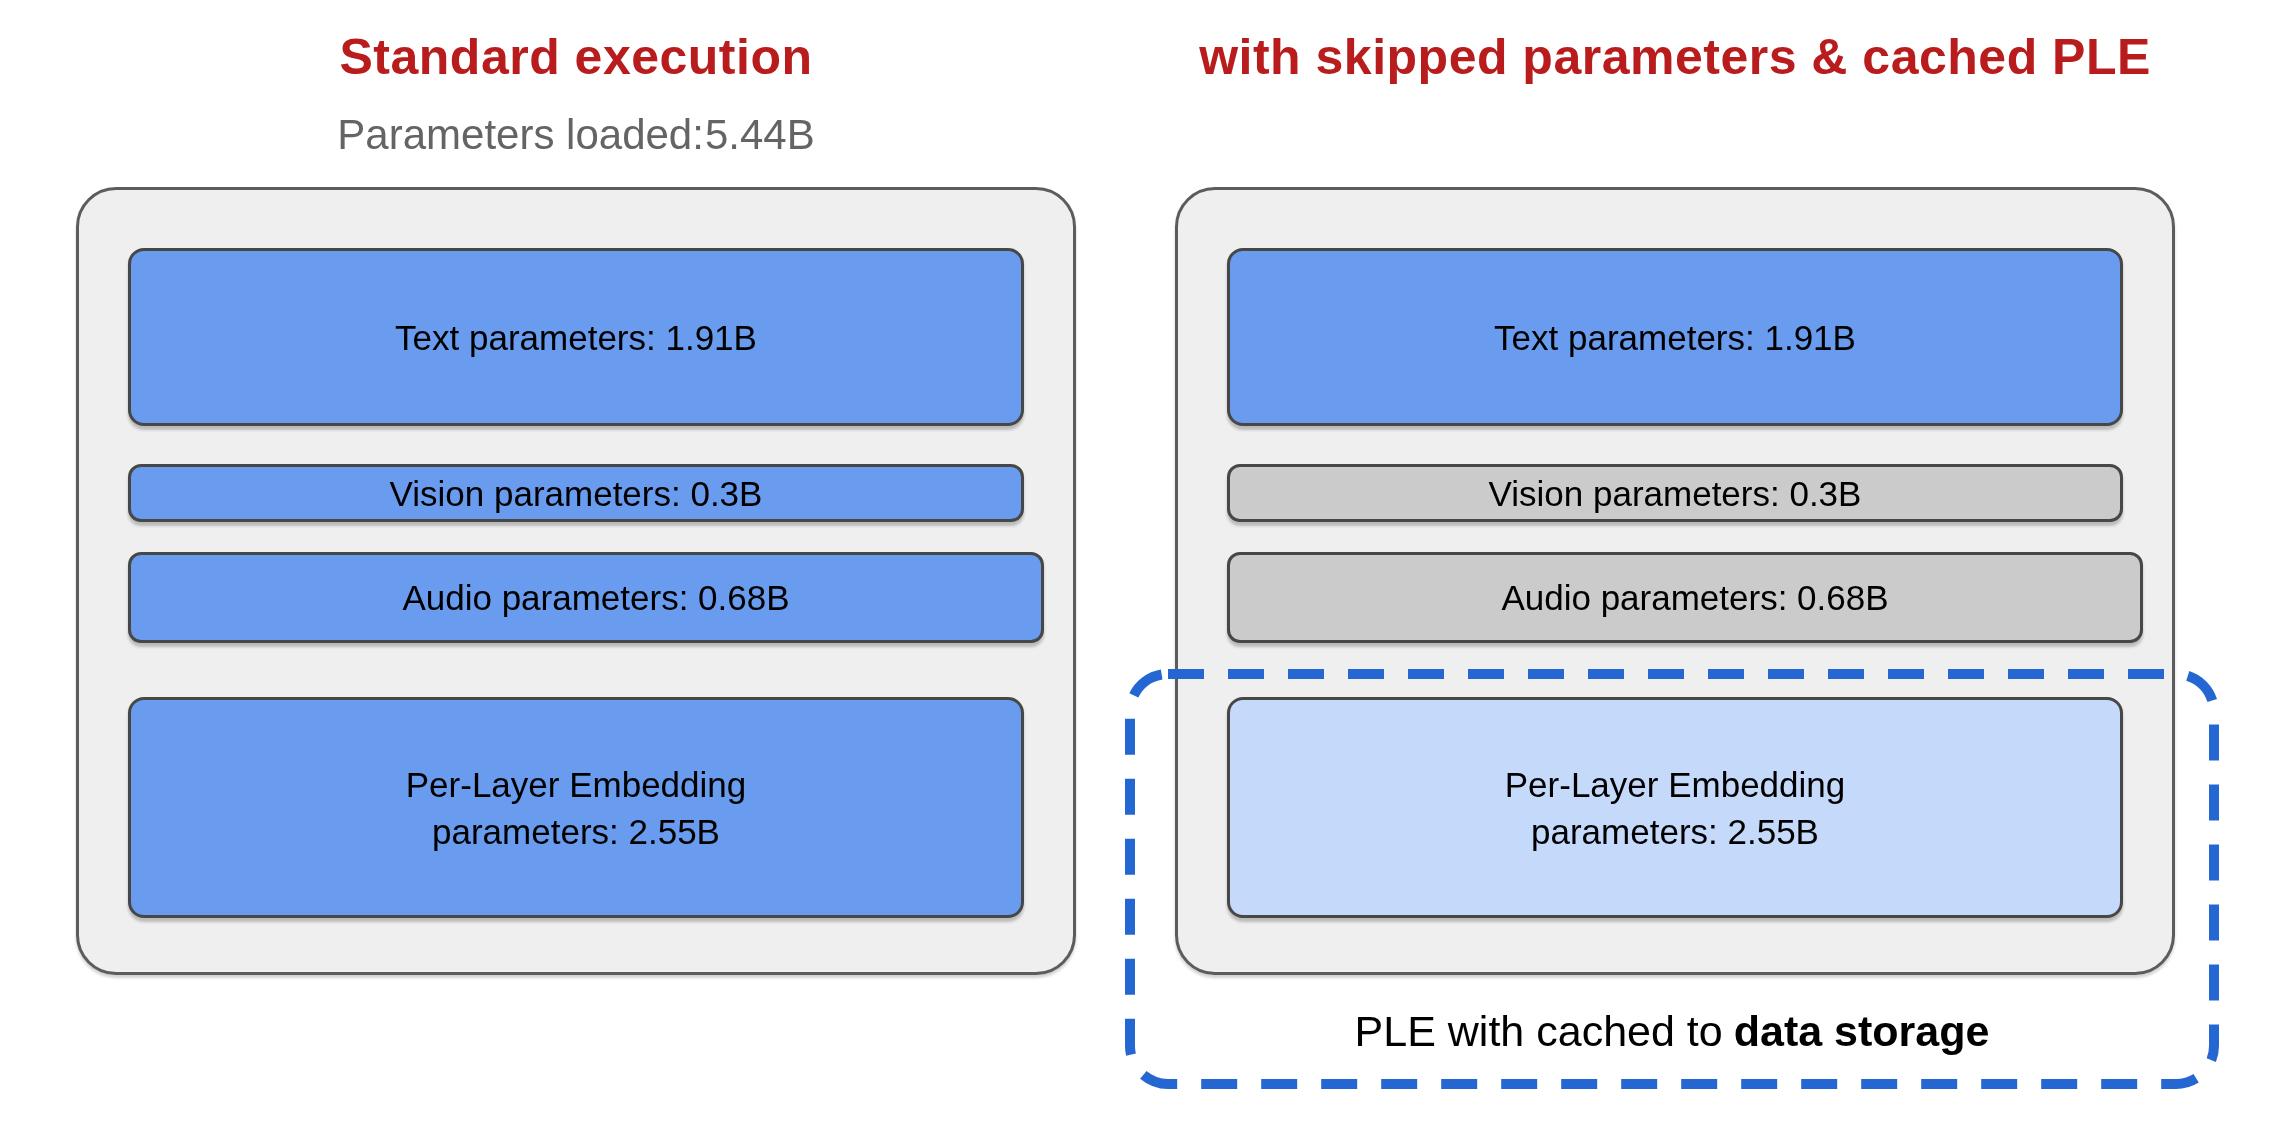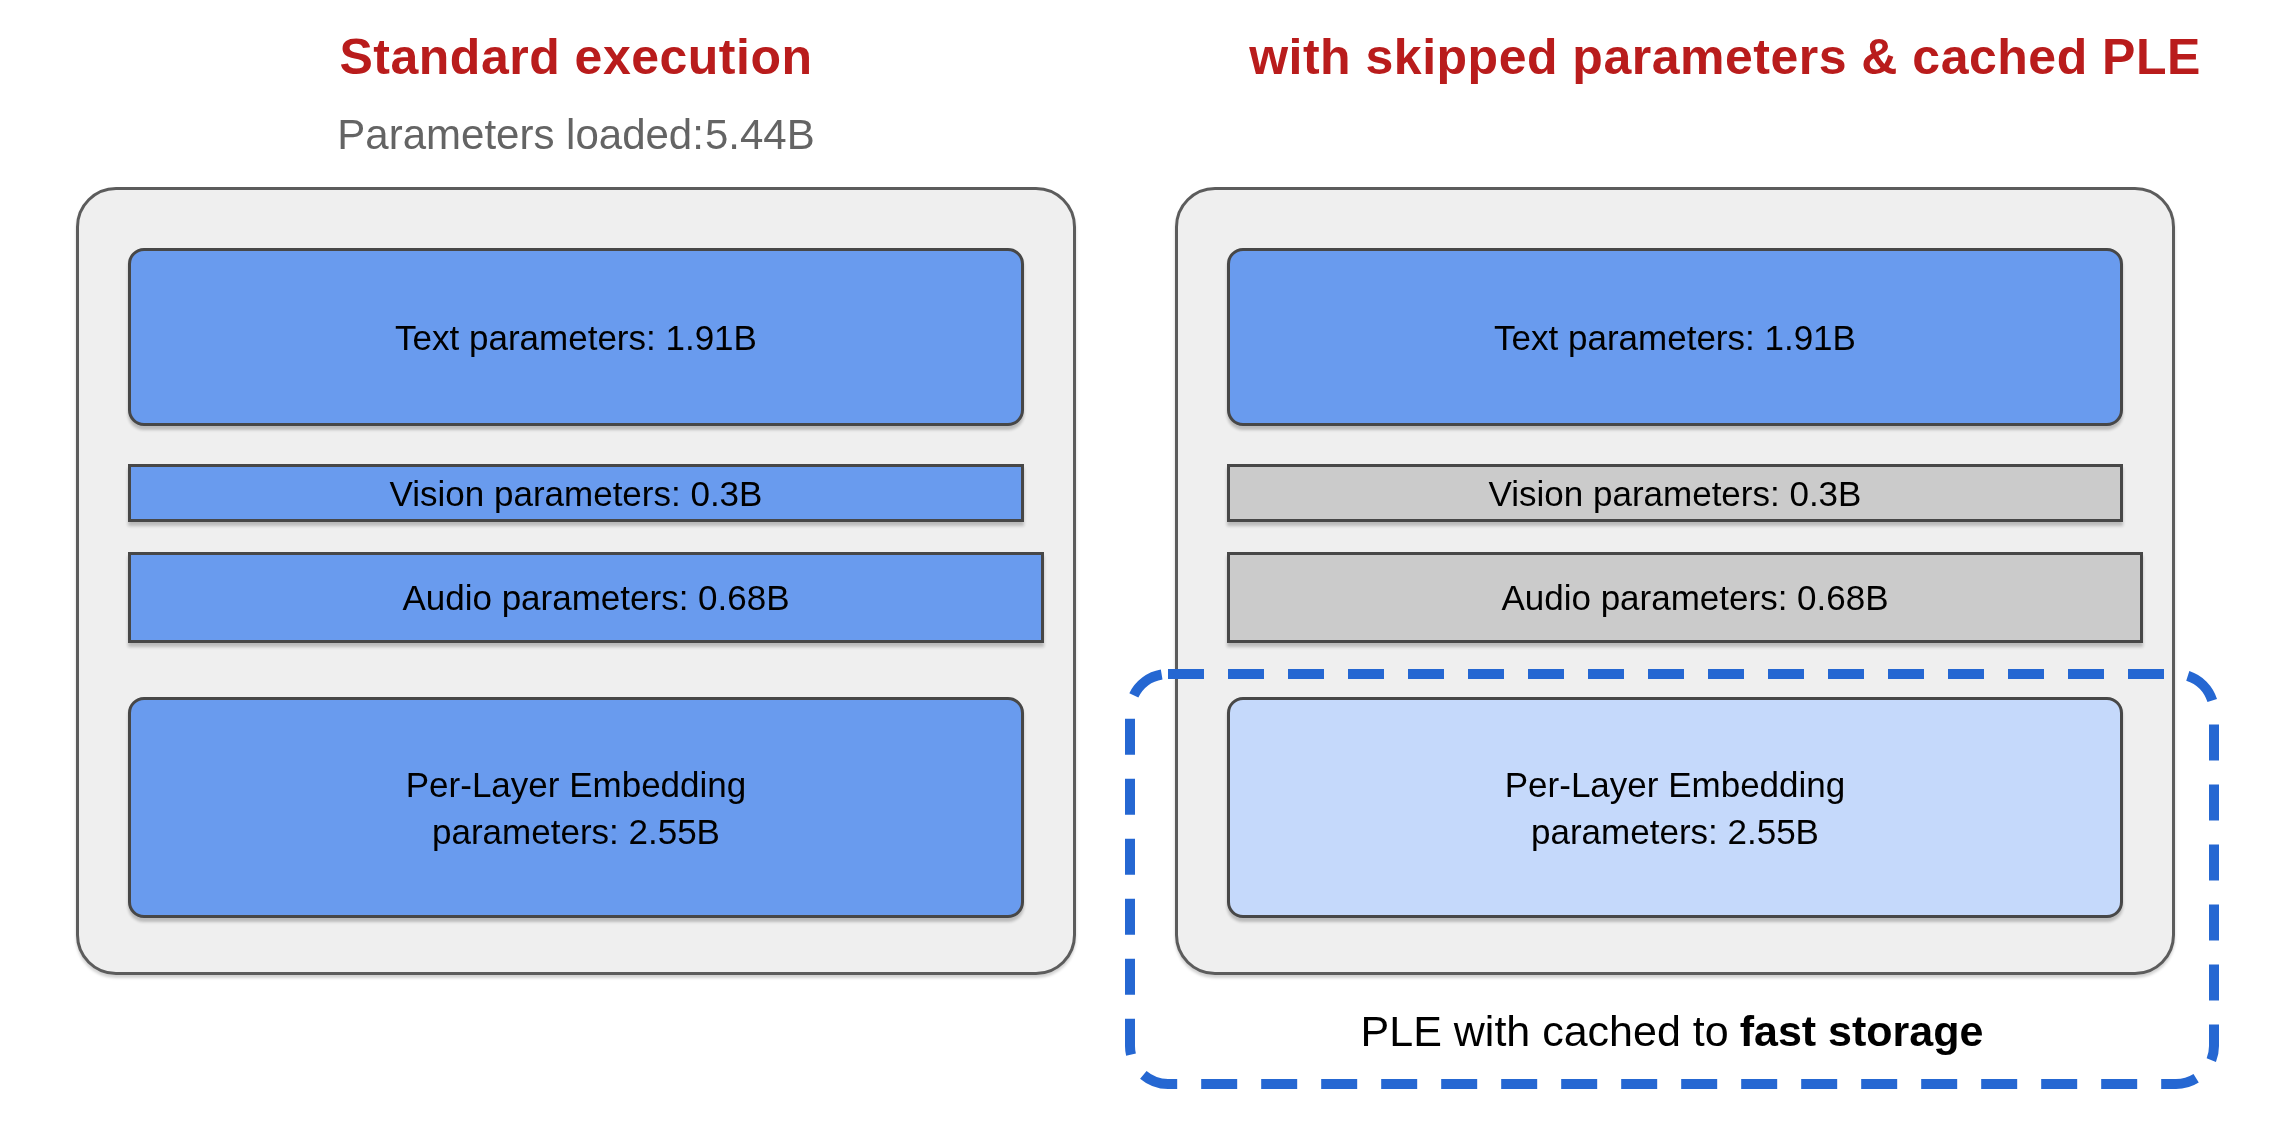--- a/index.html
+++ b/index.html
@@ -12,21 +12,21 @@
     overflow: hidden;
   }
 
   
   .panel-header {
     position: absolute;
     top: 30px;
     text-align: center;
   }
   .panel-header.left  { left: 76px;   width: 1000px; }
-  .panel-header.right { left: 1225px; width: 1000px; }
+  .panel-header.right { left: 1175px; width: 1000px; }
   .panel-title {
     font-size: 50px;
     font-weight: bold;
     color: #b91c1c;
     line-height: 54px;
     letter-spacing: 0.5px;
   }
   .panel-subtitle {
     margin-top: 28px;
     font-size: 42px;
@@ -62,21 +62,21 @@
     align-items: center;
     justify-content: center;
     text-align: center;
     font-size: 35px;
     color: #000000;
     line-height: 47px;
     box-shadow: 0 4px 3px rgba(0,0,0,0.22);
     background: #699bee;
   }
   .param-box.big   { border-radius: 16px; }
-  .param-box.small { border-radius: 0; }
+  .param-box.small { border-radius: 13px; }
 
   .box-text   { margin-top: 58px; height: 172px; }
   .box-vision { margin-top: 38px; height: 52px;  }
   .box-audio  { margin-top: 30px; height: 85px; padding-left: 20px;  }
   .box-ple    { margin-top: 54px; height: 215px; }
 
   .skipped { background: #cbcbcb; }
   .cached  { background: #c5d9fb; }
 
   
@@ -146,16 +146,16 @@
       <span>Per-Layer Embedding</span>
       <span>parameters: 2.55B</span>
     </div>
   </div>
 
   <svg class="dash-overlay" viewBox="0 0 2286 1134" xmlns="http://www.w3.org/2000/svg">
     <rect x="1130" y="674" width="1084" height="410" rx="38" ry="38" fill="none" stroke="#2567d2" stroke-width="10" stroke-dasharray="36 24" stroke-linecap="butt"></rect>
   </svg>
 
   <div class="cache-caption">
-    <span>PLE with cached to</span><span class="bold">fast storage</span>
+    <span>PLE with cached to</span><span class="bold">data storage</span>
   </div>
 
 </div>
 
 </body></html>

